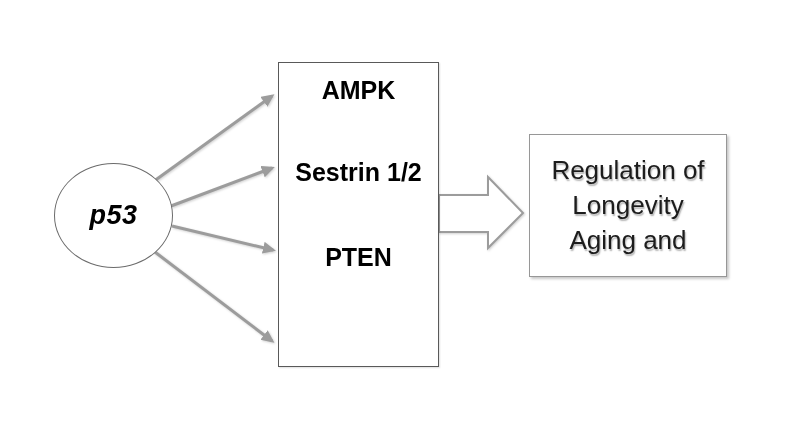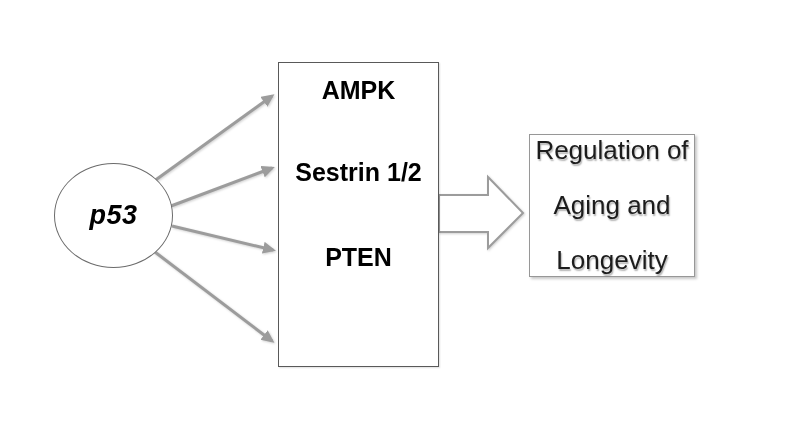--- a/index.html
+++ b/index.html
@@ -66,31 +66,30 @@
     color: #000000;
   }
   .mediator-item.m0 { top: 27px; }
   .mediator-item.m1 { top: 101px; margin-top: 8px; }
   .mediator-item.m2 { top: 194px; }
   .mediator-item.m3 { top: 284px; }
   .outcome-box {
     position: absolute;
     left: 529px;
     top: 134px;
-    width: 166px;
+    width: 198px;
     height: 143px;
     background: #ffffff;
     border: 1.5px solid #979797;
     box-sizing: border-box;
     box-shadow: 1.5px 2px 2.5px rgba(0,0,0,0.22);
     display: flex;
     flex-direction: column;
     align-items: center;
     justify-content: center;
-    gap: 20px;
   }
   .outcome-line {
     font-size: 26px;
     line-height: 35px;
     color: #1c1c1c;
     text-shadow: 1px 1.5px 1.5px rgba(0,0,0,0.30);
     white-space: nowrap;
   }
 </style>
 </head>
@@ -118,17 +117,17 @@
   </div>
 
   <div class="mediator-box">
     <span class="mediator-item m0">AMPK</span>
     <span class="mediator-item m1">Sestrin 1/2</span>
     <span class="mediator-item m2">PTEN</span>
   </div>
 
   <div class="outcome-box">
     <span class="outcome-line">Regulation of</span>
+    <span class="outcome-line">Longevity</span>
     <span class="outcome-line">Aging and</span>
-    <span class="outcome-line">Longevity</span>
   </div>
 
 </div>
 
 </body></html>

